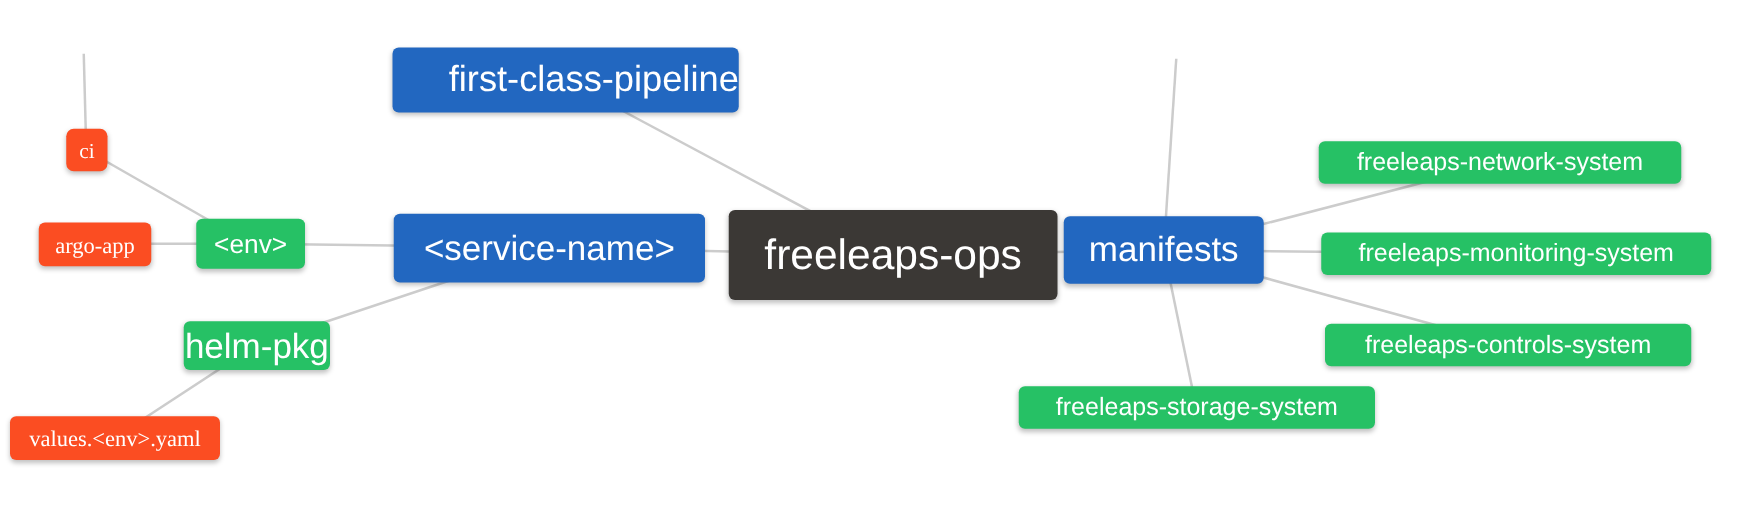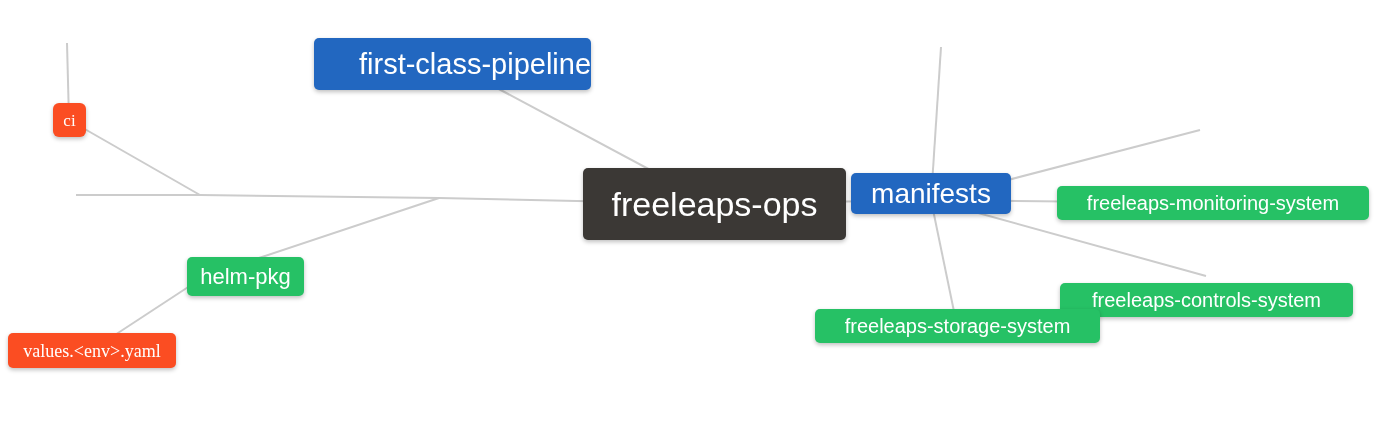--- a/index.html
+++ b/index.html
@@ -42,34 +42,38 @@
     <line x1="931" y1="200" x2="941" y2="47"></line>
     <line x1="931" y1="200" x2="1200" y2="130"></line>
     <line x1="931" y1="200" x2="1213" y2="203"></line>
     <line x1="931" y1="200" x2="1206" y2="276"></line>
     <line x1="931" y1="200" x2="957" y2="326"></line>
   </svg>
 
 
   <div class="node c-red" style="left:53px; top:103px; width:33px; height:34px; font-size:17px; border-radius:6px;">ci</div>
 
+  <div class="node c-red" style="left:31px; top:178px; width:90px; height:35px; font-size:18px;">argo-app</div>
 
+  <div class="node c-green" style="left:157px; top:175px; width:87px; height:40px; font-size:21px;">&lt;env&gt;</div>
 
-  <div class="node c-green" style="left:147px; top:257px; width:117px; height:39px; font-size:22px;margin-left:40px;">helm-pkg</div>
+  <div class="node c-green" style="left:147px; top:257px; width:117px; height:39px; font-size:28px;">helm-pkg</div>
 
   <div class="node c-red" style="left:8px; top:333px; width:168px; height:35px; font-size:18px;">values.&lt;env&gt;.yaml</div>
 
   <div class="node c-blue" style="left:314px; top:38px; width:277px; height:52px; font-size:29px;padding-left:45px;">first-class-pipeline</div>
 
+  <div class="node c-blue" style="left:315px; top:171px; width:249px; height:55px; font-size:28px;">&lt;service-name&gt;</div>
 
   <div class="node c-dark" style="left:583px; top:168px; width:263px; height:72px; font-size:34px;">freeleaps-ops</div>
 
-  <div class="node c-blue" style="left:851px; top:173px; width:160px; height:41px; font-size:28px;">manifests</div>
+  <div class="node c-blue" style="left:851px; top:173px; width:160px; height:54px; font-size:28px;">manifests</div>
 
 
+  <div class="node c-green" style="left:1055px; top:113px; width:290px; height:34px; font-size:20px;">freeleaps-network-system</div>
 
   <div class="node c-green" style="left:1057px; top:186px; width:312px; height:34px; font-size:20px;">freeleaps-monitoring-system</div>
 
-  <div class="node c-green" style="left:1060px; top:259px; width:293px; height:34px; font-size:20px;margin-top:24px;">freeleaps-controls-system</div>
+  <div class="node c-green" style="left:1060px; top:259px; width:293px; height:34px; font-size:20px;">freeleaps-controls-system</div>
 
   <div class="node c-green" style="left:815px; top:309px; width:285px; height:34px; font-size:20px;">freeleaps-storage-system</div>
 
 </div>
 
 </body></html>

